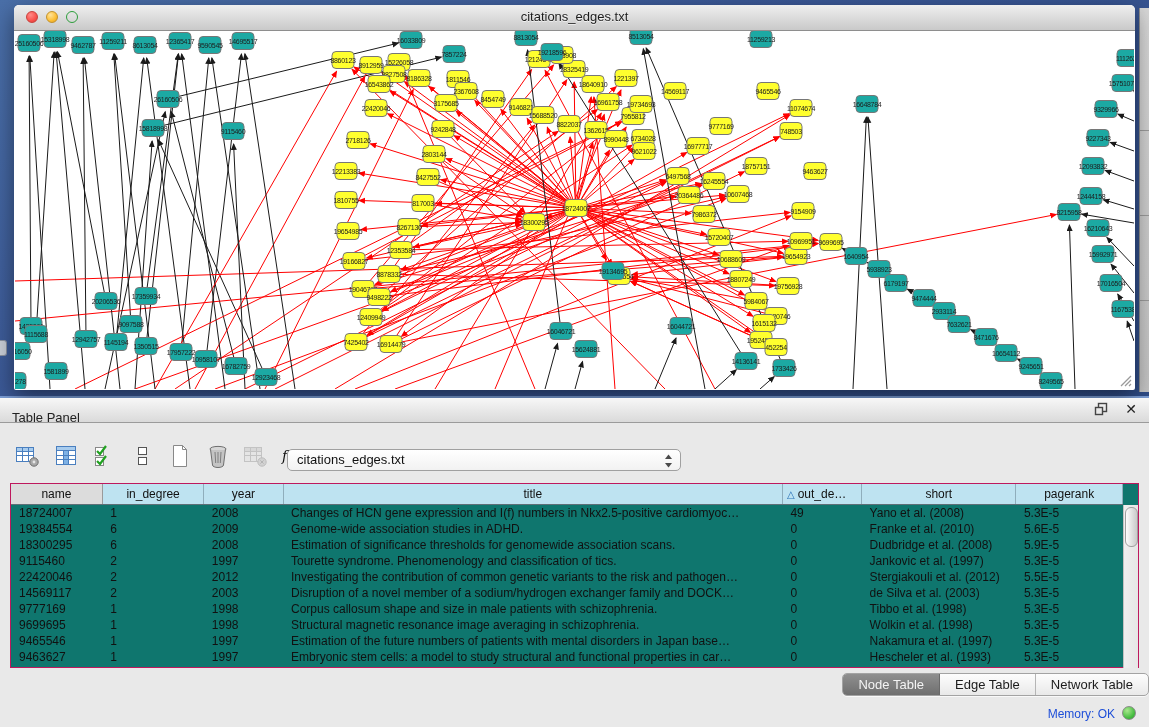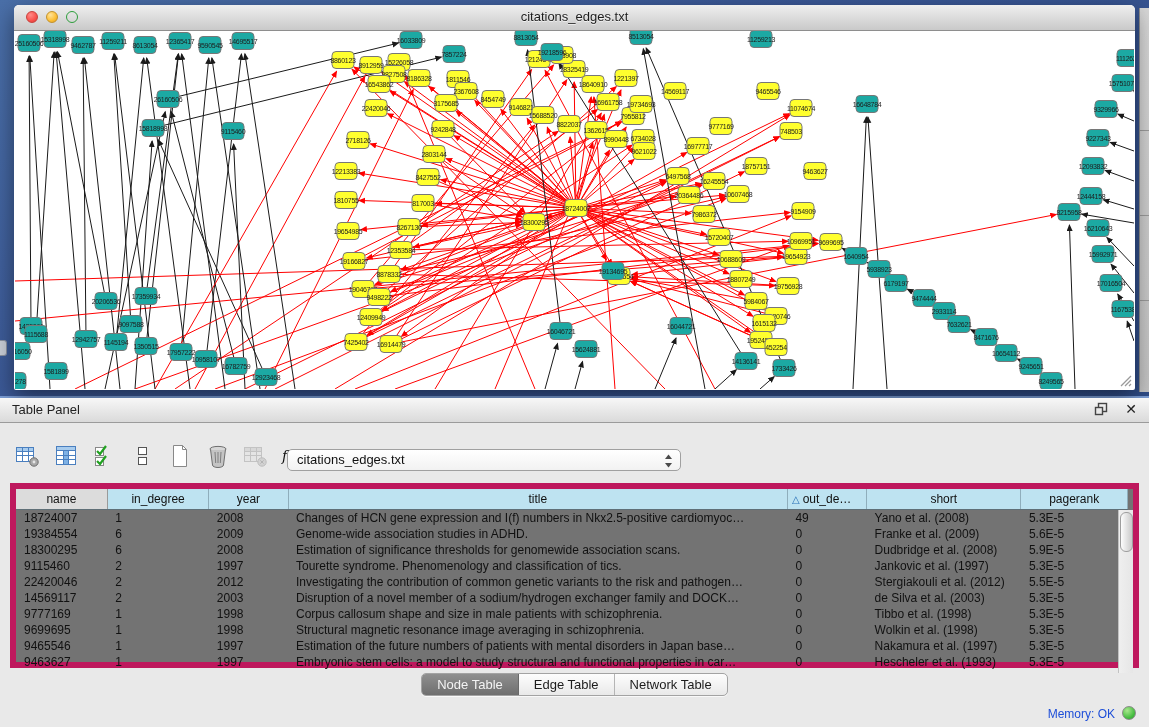--- a/index.html
+++ b/index.html
@@ -49,38 +49,38 @@
     position:relative;width:1119px;height:358px;margin:0 1px;background:#FFF;overflow:hidden;
   }
   .grip{position:absolute;right:2px;bottom:2px;}
   
   .table-panel{position:absolute;left:0;top:398px;width:1149px;height:302px;background:#E9E9E9;}
   .panel-header{
     position:relative;height:24px;
     background:linear-gradient(#F7F7F7,#DADADA);
     border-bottom:1px solid #9B9B9B;
   }
-  .panel-header .ph-title{position:absolute;left:12px;top:4px;font-size:13px;color:#222;}
+  .panel-header .ph-title{position:absolute;left:12px;top:12px;font-size:13px;color:#222;}
   .ph-icons{position:absolute;right:10px;top:3px;display:flex;gap:14px;align-items:center;}
   .ph-btn{width:16px;height:16px;display:flex;align-items:center;justify-content:center;cursor:default;}
   .ph-close{font-size:14px;font-weight:bold;color:#222;line-height:14px;}
   .toolbar{position:absolute;left:12px;top:40px;height:36px;display:flex;align-items:center;gap:6px;}
   .tb-btn{width:32px;height:32px;display:flex;align-items:center;justify-content:center;border-radius:4px;}
   .tb-btn.disabled{opacity:.5;}
   .combo{
     position:absolute;left:287px;top:51px;width:394px;height:22px;box-sizing:border-box;
     background:linear-gradient(#FFFFFF,#F2F2F2);
     border:1px solid #A0A0A0;border-radius:5px;
     font-size:13px;color:#111;line-height:20px;padding-left:9px;
   }
   .combo .arrows{position:absolute;right:7px;top:2px;width:9px;height:18px;}
   
   .tbl-wrap{
     position:absolute;left:10px;top:85px;width:1129px;height:185px;box-sizing:border-box;
-    background:#737373;border:6px solid #be185d;
+    background:#0f766e;border:1px solid #be185d;
   }
   table.grid{border-collapse:collapse;table-layout:fixed;width:1112px;font-size:12px;color:#111;}
   table.grid th{
     height:20px;font-weight:normal;font-size:12px;color:#111;
     background:#BEE3F1;border-right:1px solid #8FAEBC;border-bottom:1px solid #5F6F77;
     text-align:center;overflow:hidden;white-space:nowrap;padding:0 4px;box-sizing:border-box;
   }
   table.grid th.first{background:#DCDCDC;border-right:1px solid #9A9A9A;}
   table.grid td{
     height:16px;line-height:16px;padding:0 0 0 8px;white-space:nowrap;overflow:hidden;
@@ -90,21 +90,21 @@
   .vscroll{
     position:absolute;right:0;top:21px;width:15px;height:163px;
     background:linear-gradient(90deg,#EFEFEF,#E6E6E6);border-left:1px solid #C2C2C2;box-sizing:border-box;
   }
   .vthumb{
     position:absolute;left:1px;top:2px;width:11px;height:38px;border-radius:6px;
     background:linear-gradient(90deg,#FDFDFD,#C9C9C9);border:1px solid #9E9E9E;
   }
   
   .tabs{
-    position:absolute;left:0;right:0;top:275px;display:flex;justify-content:center;
+    position:absolute;left:0;right:0;top:275px;display:flex;justify-content:flex-end;
   }
   .seg-control{
     display:flex;border:1px solid #A3A3A3;border-radius:5px;overflow:hidden;
     background:linear-gradient(#FDFDFD,#E9E9E9);
     box-shadow:0 1px 0 rgba(255,255,255,.7);
     height:21px;
   }
   .seg{
     padding:0 15px;font-size:13px;line-height:21px;color:#1c1c1c;border-right:1px solid #B5B5B5;
   }
@@ -968,21 +968,21 @@
             <td>49</td>
             <td>Yano et al. (2008)</td>
             <td>5.3E-5</td>
           </tr>
           <tr>
             <td>19384554</td>
             <td>6</td>
             <td>2009</td>
             <td>Genome-wide association studies in ADHD.</td>
             <td>0</td>
-            <td>Franke et al. (2009)</td>
+            <td>Franke et al. (2010)</td>
             <td>5.6E-5</td>
           </tr>
           <tr>
             <td>18300295</td>
             <td>6</td>
             <td>2008</td>
             <td>Estimation of significance thresholds for genomewide association scans.</td>
             <td>0</td>
             <td>Dudbridge et al. (2008)</td>
             <td>5.9E-5</td>

